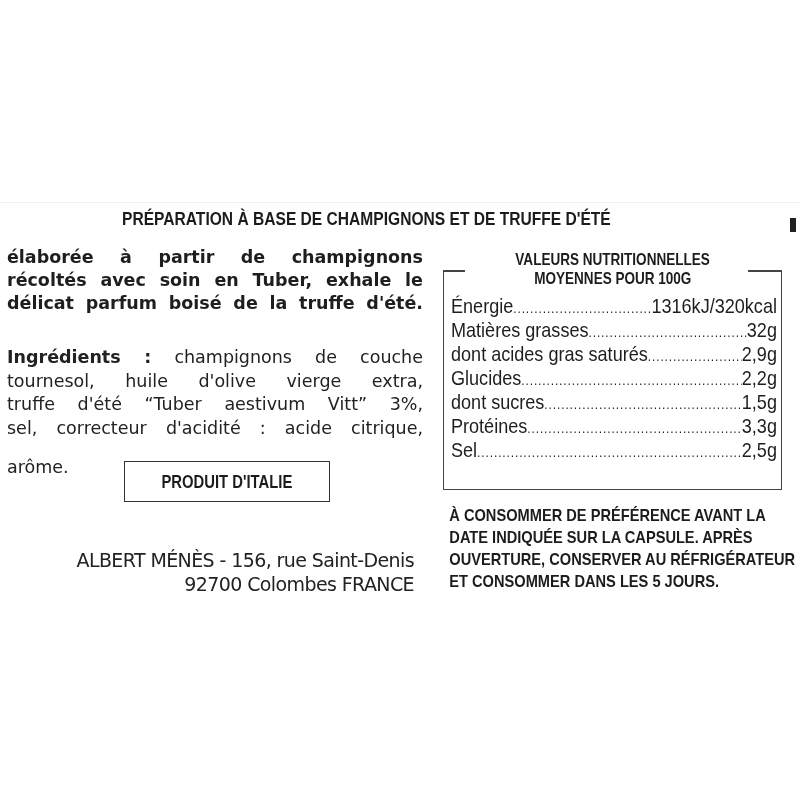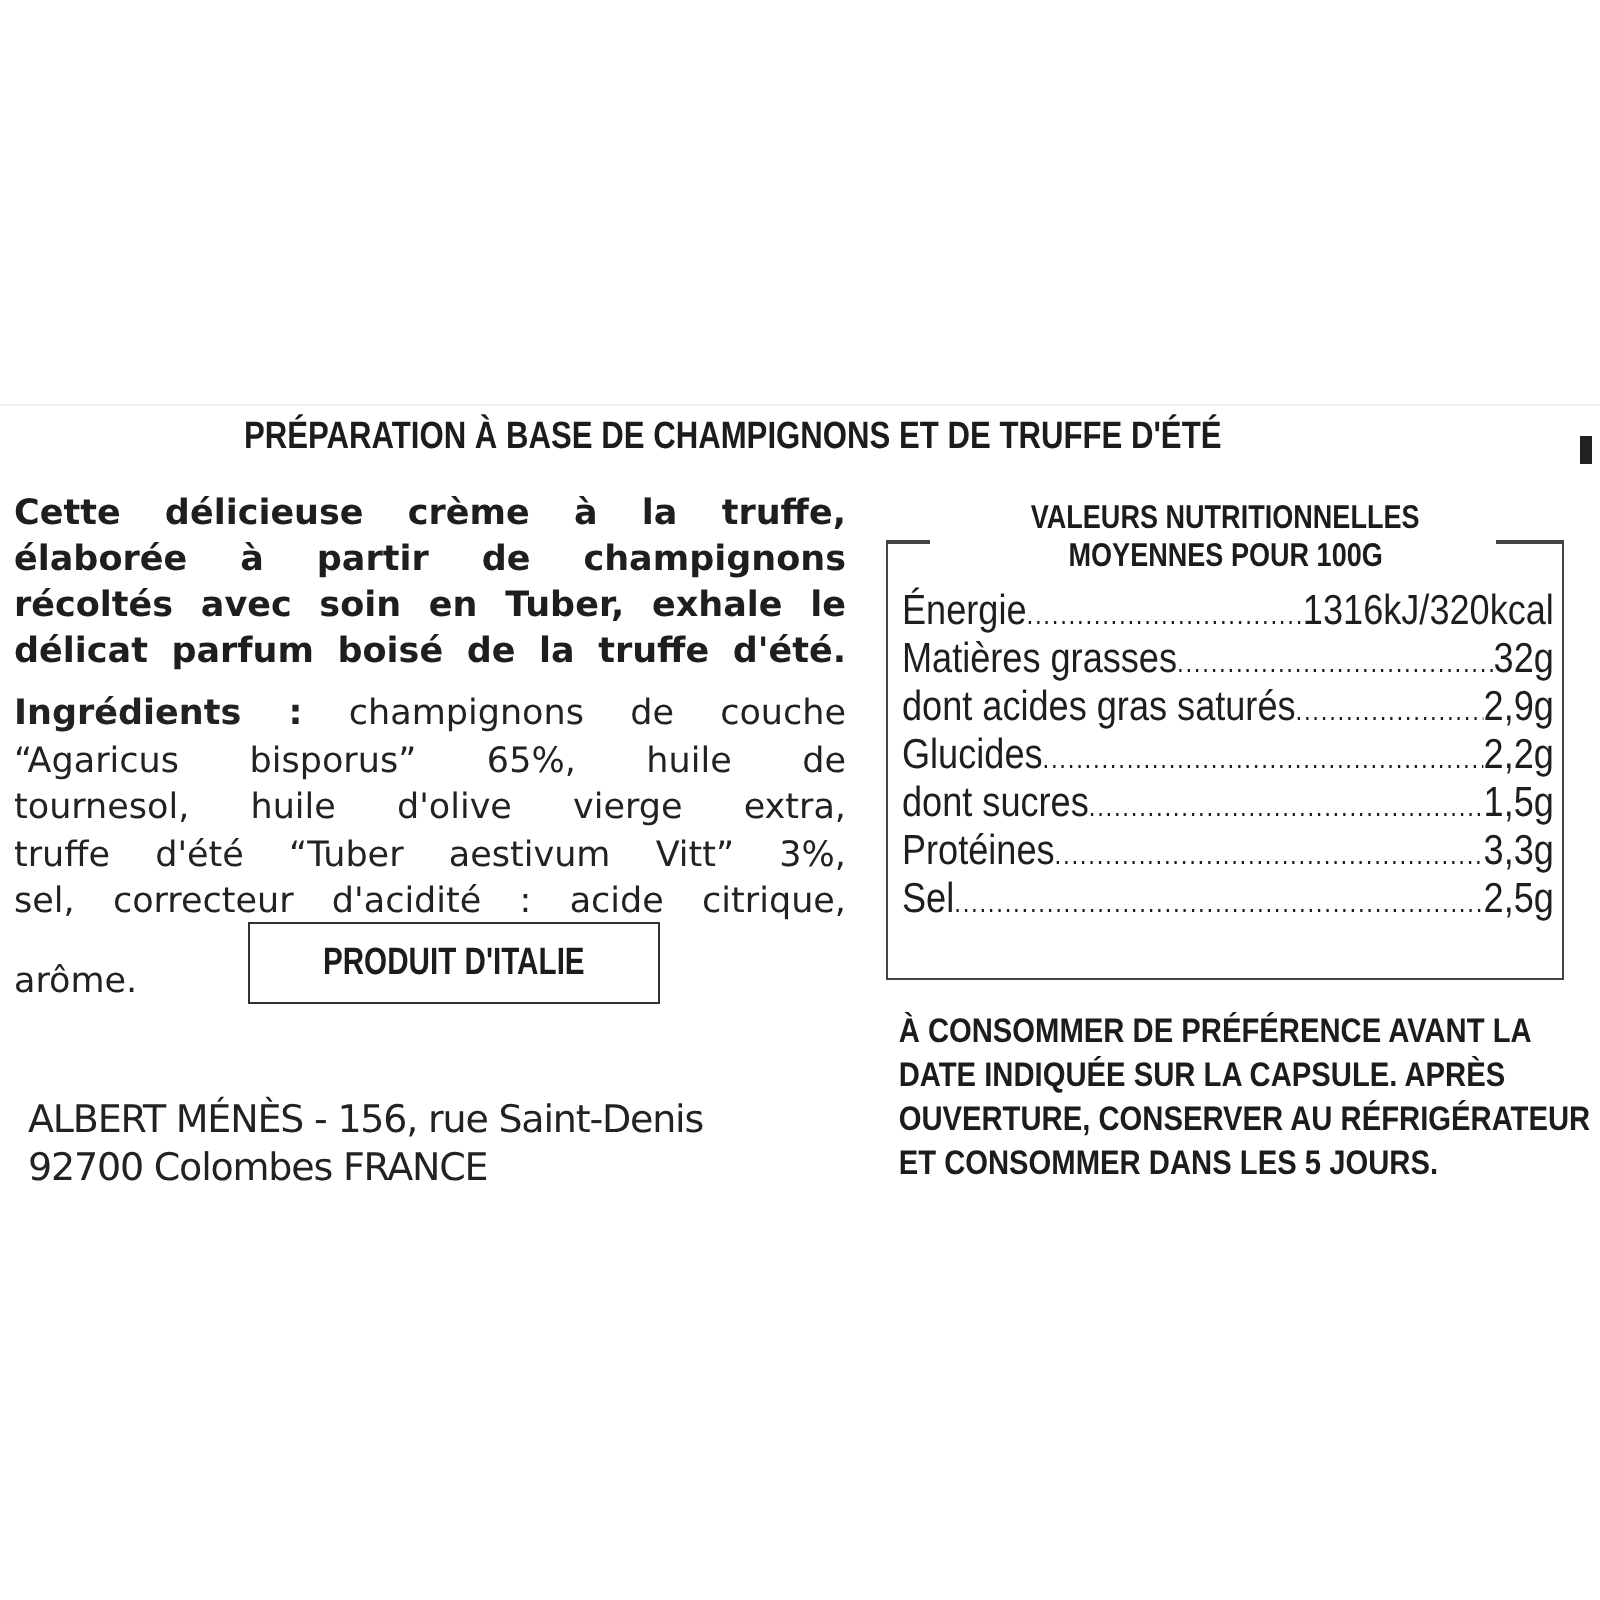--- a/index.html
+++ b/index.html
@@ -9,21 +9,21 @@
   .title { left:122px; top:208px; width:600px; font-family:"Liberation Sans", sans-serif; font-weight:700; font-size:19px; letter-spacing:0px; transform:scaleX(0.82); transform-origin:left top; white-space:nowrap; color:#1c1c1c; }
   .corner-mark { left:790px; top:218px; width:6px; height:14px; background:#222; }
   .desc { left:7px; top:246px; width:430px; font-family:"DejaVu Sans", sans-serif; font-weight:700; font-size:17.5px; line-height:23px; color:#1e1e1e; }
   .desc .line { display:block; white-space:nowrap; text-align:justify; text-align-last:justify; width:416px; }
   .ingr { left:7px; top:346px; width:430px; font-family:"DejaVu Sans", sans-serif; font-size:17.5px; line-height:23.5px; color:#222; }
   .ingr .line { display:block; white-space:nowrap; width:416px; text-align:justify; text-align-last:justify; }
   .ingr .line.last { text-align-last:left;margin-top:16px; }
   .ingr b { font-weight:700; }
   .origin-box { left:124px; top:461px; width:206px; height:41px; border:1.5px solid #333; box-sizing:border-box; display:flex; align-items:center; justify-content:center; }
   .origin-text { font-family:"Liberation Sans", sans-serif; font-weight:700; font-size:19px; transform:scaleX(0.78); white-space:nowrap; color:#1c1c1c; }
-  .address { left:14px; top:548px; width:400px; font-family:"DejaVu Sans", sans-serif; font-size:19px; line-height:24px; text-align:left; color:#222; letter-spacing:-0.6px; }
+  .address { left:14px; top:548px; width:400px; font-family:"DejaVu Sans", sans-serif; font-size:19px; line-height:24px; text-align:right; color:#222; letter-spacing:-0.6px; }
   .nut-box { left:443px; top:270px; width:339px; height:220px; border:1.5px solid #444; border-top:none; box-sizing:border-box; }
   .nut-topline-l { left:443px; top:270px; width:22px; height:1.5px; background:#444; }
   .nut-topline-r { left:748px; top:270px; width:34px; height:1.5px; background:#444; }
   .nut-head { left:443px; top:250px; width:339px; text-align:center; font-family:"Liberation Sans", sans-serif; font-weight:700; font-size:16.5px; line-height:19px; color:#1c1c1c; }
   .nut-head span { display:inline-block; transform:scaleX(0.82); white-space:nowrap; }
   .nut-rows { left:451px; top:294px; width:326px; }
   .nut-row { display:flex; align-items:baseline; height:24px; font-family:"Liberation Sans", sans-serif; font-size:21px; color:#1e1e1e; transform:scaleX(0.86); transform-origin:left center; width:379px; }
   .nut-row .lbl { white-space:nowrap; }
   .nut-row .dots { flex:1; overflow:hidden; white-space:nowrap; letter-spacing:1px; font-size:14px; }
   .nut-row .dots::after { content:"................................................................................................................"; }
@@ -33,29 +33,27 @@
 </style>
 </head>
 <body>
 
 <div class="abs faint-line"></div>
 
 <div class="abs title">PRÉPARATION À BASE DE CHAMPIGNONS ET DE TRUFFE D'ÉTÉ</div>
 <div class="abs corner-mark"></div>
 
 <div class="abs desc">
-  <span class="line">Cette délicieuse crème à la truffe,</span>
   <span class="line">élaborée à partir de champignons</span>
   <span class="line">récoltés avec soin en Tuber, exhale le</span>
   <span class="line">délicat parfum boisé de la truffe d'été.</span>
 </div>
 
 <div class="abs ingr">
   <span class="line"><b>Ingrédients :</b><span> champignons de couche</span></span>
-  <span class="line">“Agaricus bisporus” 65%, huile de</span>
   <span class="line">tournesol, huile d'olive vierge extra,</span>
   <span class="line">truffe d'été “Tuber aestivum Vitt” 3%,</span>
   <span class="line">sel, correcteur d'acidité : acide citrique,</span>
   <span class="line last">arôme.</span>
 </div>
 
 <div class="abs origin-box">
   <span class="origin-text">PRODUIT D'ITALIE</span>
 </div>
 

